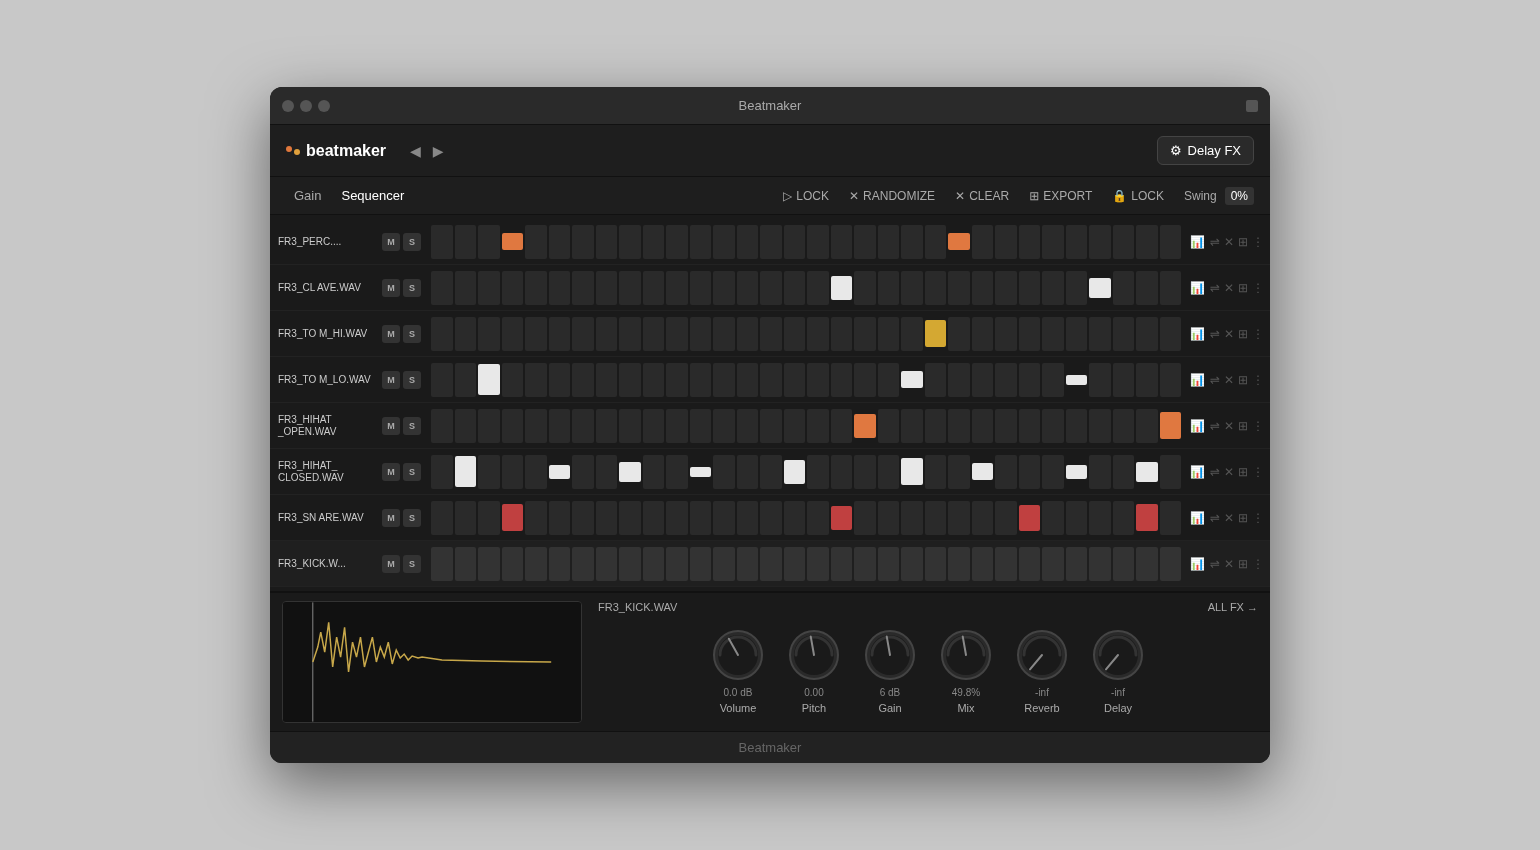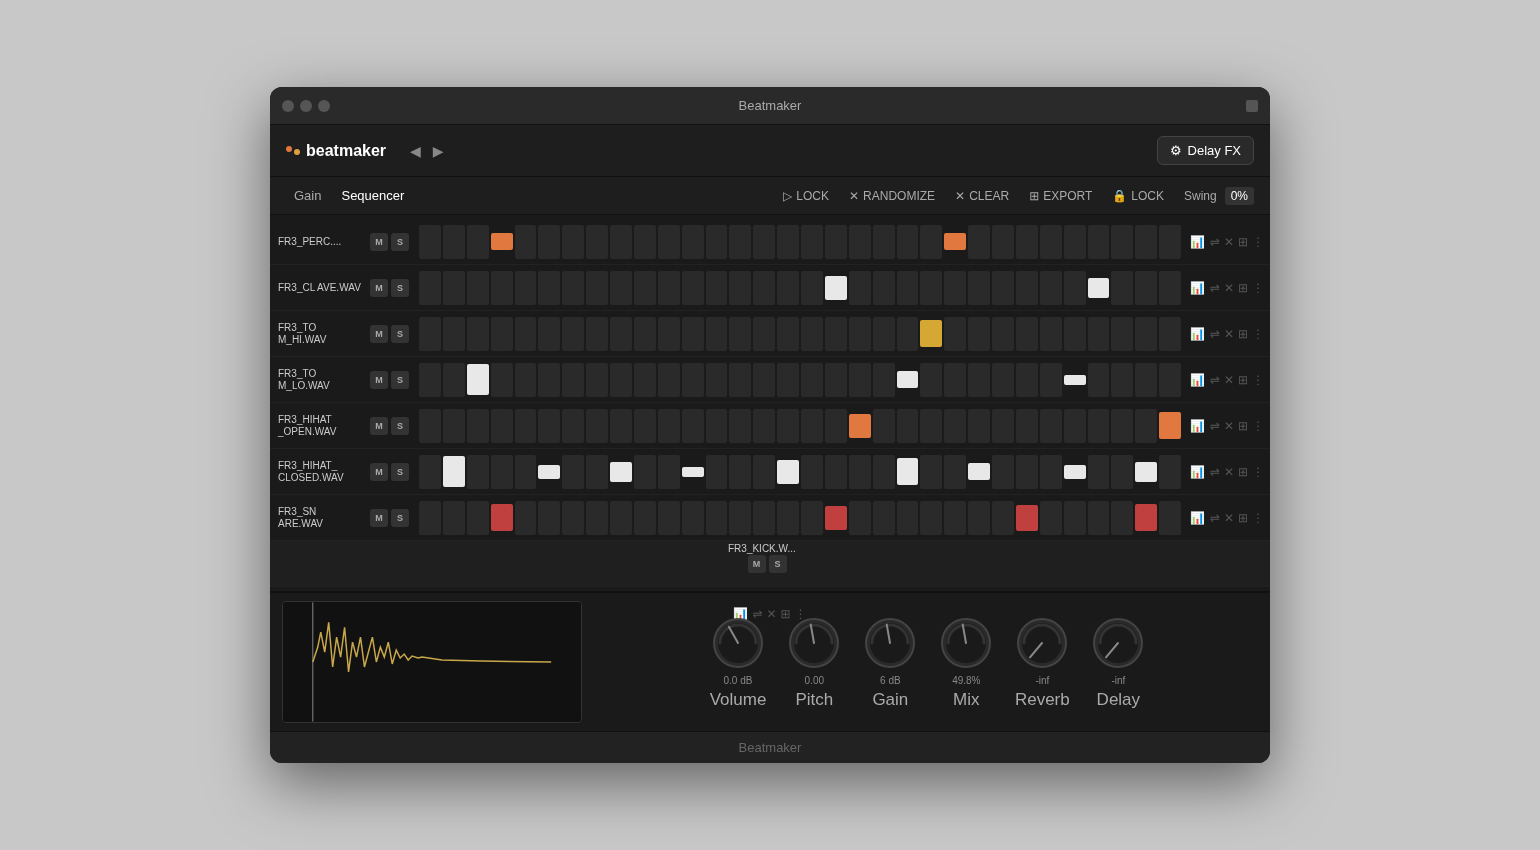--- a/index.html
+++ b/index.html
@@ -162,24 +162,23 @@
     }
     .track-row {
       display: flex;
       align-items: center;
       height: 46px;
       border-bottom: 1px solid #222;
       padding: 2px 0;
     }
     .track-row.active-row {
       background: #1f1f1f;
-      flex-direction: column;
     }
     .track-label {
-      width: 100px;
+      width: 112px;
       padding: 0 8px;
       color: #ccc;
       font-size: 10px;
       line-height: 1.2;
       flex-shrink: 0;
     }
     .track-controls {
       display: flex;
       gap: 3px;
       margin-right: 6px;
@@ -290,21 +289,21 @@
       width: 56px;
       height: 56px;
       position: relative;
     }
     .knob svg {
       width: 100%;
       height: 100%;
     }
     .knob-label {
       color: #aaa;
-      font-size: 17px;
+      font-size: 11px;
       text-align: left;
     }
     .knob-value {
       color: #888;
       font-size: 10px;
       text-align: center;
     }
     
     .footer {
       background: #222;
@@ -820,20 +819,24 @@
     <div class="waveform-area">
       <svg class="waveform-svg" viewBox="0 0 300 120" xmlns="http://www.w3.org/2000/svg">
         <rect width="300" height="120" fill="#111"></rect>
 
         <line x1="30" y1="0" x2="30" y2="120" stroke="#888" stroke-width="1"></line>
 
         <polyline points="30,60 35,45 38,30 42,50 46,20 50,65 54,35 58,55 62,25 66,70 70,40 74,55 78,35 82,65 86,50 90,35 94,60 98,45 102,55 106,40 110,62 114,48 118,56 122,52 126,58 130,54 136,56 140,55 160,58 200,59 270,60" fill="none" stroke="#c8a84a" stroke-width="1.5"></polyline>
       </svg>
     </div>
     <div class="fx-controls">
+      <div class="fx-header">
+        <span class="sample-name">FR3_KICK.WAV</span>
+        <span class="all-fx-link">ALL FX →</span>
+      </div>
       <div class="knobs-row" id="knobs-container">
           <div class="knob-group">
             <div class="knob">
     <svg viewBox="0 0 56 56" xmlns="http://www.w3.org/2000/svg">
       <circle cx="28" cy="28" r="24" fill="#2a2a2a" stroke="#444" stroke-width="2"></circle>
       <circle cx="28" cy="28" r="20" fill="#1a1a1a"></circle>
 
       <path d="M 28 28 m -18 0 a 18 18 0 1 1 36 0" fill="none" stroke="#333" stroke-width="3" stroke-linecap="round"></path>
 
       <line x1="28" y1="28" x2="18.860146215793144" y2="11.685801496753829" stroke="#888" stroke-width="2" stroke-linecap="round"></line>

